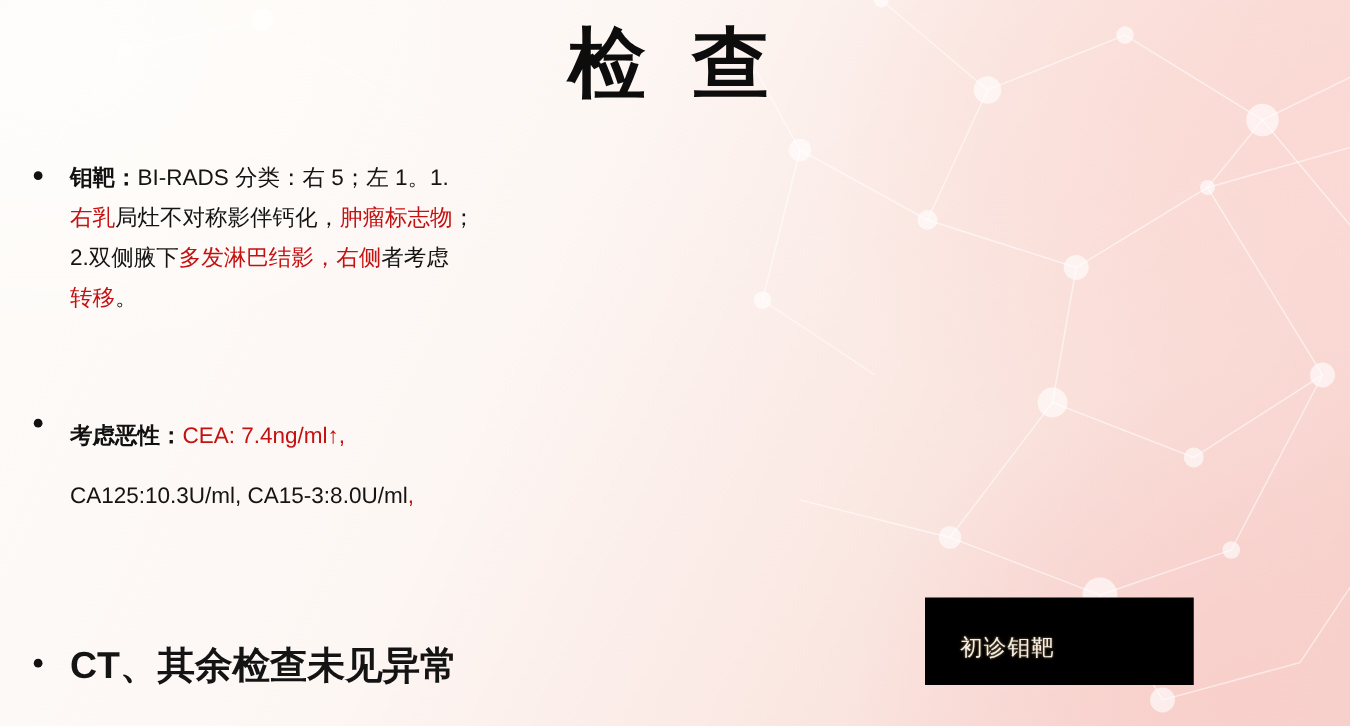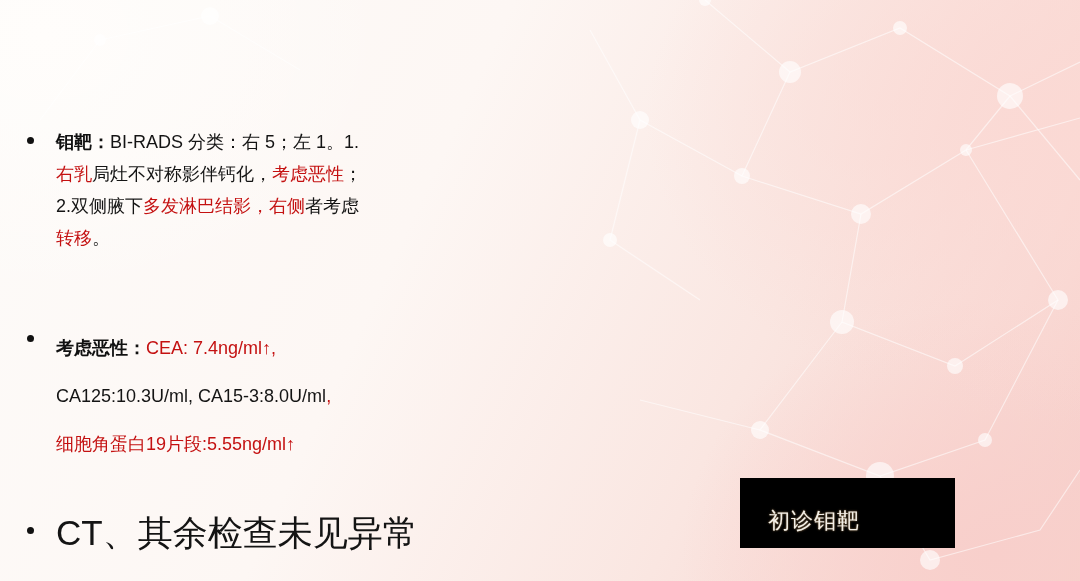--- a/index.html
+++ b/index.html
@@ -70,21 +70,21 @@
     border-radius: 50%;
     background: #111;
   }
   .para {
     font-size: 18px;
     color: #141414;
     white-space: pre-wrap;
   }
   .b1 { line-height: 32px; }
   .b2 { line-height: 48px; }
-  .b3 { line-height: 34px; font-size: 35px; }
+  .b3 { line-height: 34px; font-size: 30px; font-weight: bold; }
 
   .lbl { font-weight: bold; color: #111; }
   .red { color: #c41111; text-align: right; }
   .blk { color: #141414; }
 
   #blk-1 { position: absolute; left: 0; top: 0;   width: 552px; }
   #blk-2 { position: absolute; left: 0; top: 198px; width: 552px; }
   #blk-3 { position: absolute; left: 0; top: 390px; width: 552px; }
 
   
@@ -197,21 +197,21 @@
     position: absolute;
     left: 740px; top: 478px;
     width: 215px; height: 70px;
     background: #000;
     z-index: 2;
   }
   #caption-text {
     position: absolute;
     left: 768px; top: 506px;
     font-family: "Liberation Serif", "DejaVu Serif", serif;
-    font-size: 22px;
+    font-size: 18px;
     letter-spacing: 1px;
     color: #f2efe8;
     text-shadow: 0 0 2px #b08a5a;
     white-space: pre;
     z-index: 6;
   }
 </style>
 </head>
 <body>
 
@@ -247,36 +247,37 @@
       <circle cx="985" cy="440" r="7"></circle>
       <circle cx="930" cy="560" r="10"></circle>
       <circle cx="640" cy="120" r="9"></circle>
       <circle cx="610" cy="240" r="7"></circle>
       <circle cx="705" cy="0" r="6"></circle>
       <circle cx="210" cy="16" r="9"></circle>
       <circle cx="100" cy="40" r="6"></circle>
     </g>
   </svg>
 
+  <div id="title">检 查</div>
 
   <div id="body-col">
 
     <div class="bullet-block" id="blk-1">
       <span class="dot"></span>
       <div class="para b1"><span class="lbl">钼靶：</span><span class="blk">BI-RADS 分类：右 5；左 1。1.
-</span><span class="red">右乳</span><span class="blk">局灶不对称影伴钙化，</span><span class="red">考虑恶性</span><span class="blk">；
+</span><span class="red">右乳</span><span class="blk">局灶不对称影伴钙化，</span><span class="red">肿瘤标志物</span><span class="blk">；
 2.双侧腋下</span><span class="red">多发淋巴结影，右侧</span><span class="blk">者考虑
 </span><span class="red">转移</span><span class="blk">。</span></div>
     </div>
 
     <div class="bullet-block" id="blk-2">
       <span class="dot"></span>
       <div class="para b2"><span class="lbl">考虑恶性：</span><span class="red">CEA: 7.4ng/ml↑,</span><span class="blk">
 CA125:10.3U/ml, CA15-3:8.0U/ml</span><span class="red">,
-</span><span class="red">细胞角蛋白19片段:5.55ng/ml↑</span></div>
+</span></div>
     </div>
 
     <div class="bullet-block" id="blk-3">
       <span class="dot"></span>
       <div class="para b3"><span class="blk">CT、其余检查未见异常</span></div>
     </div>
 
   </div>
 
 

